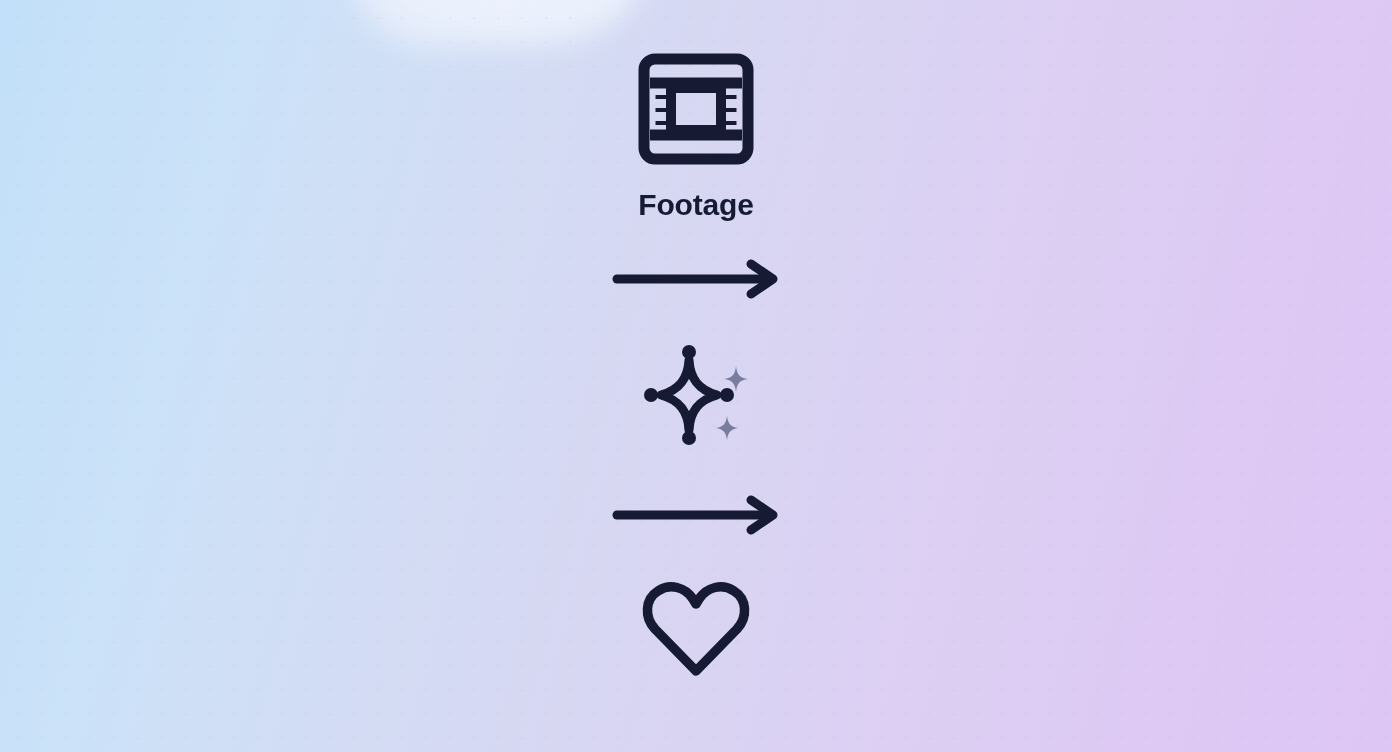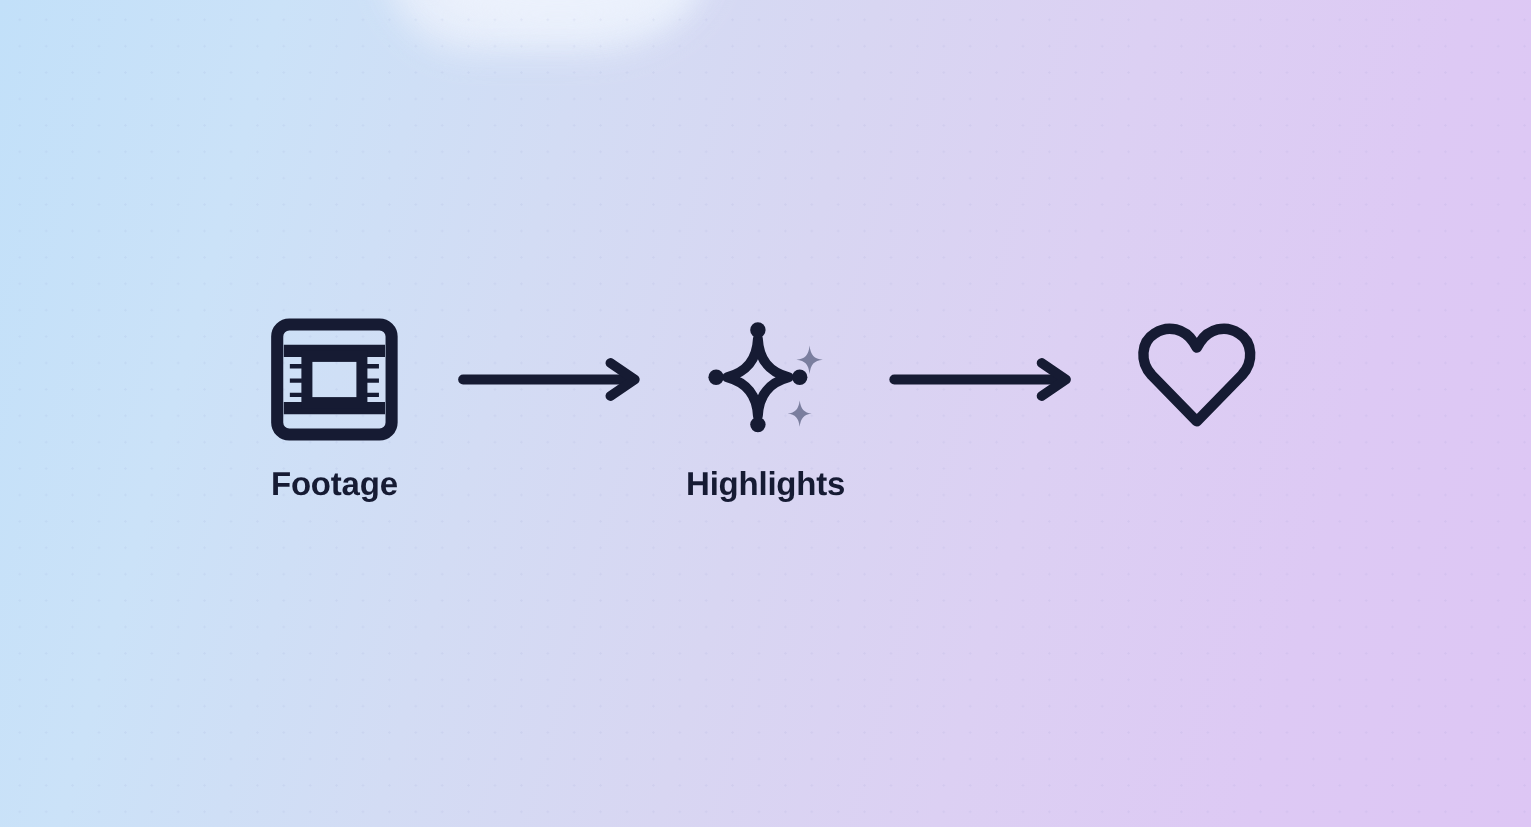--- a/index.html
+++ b/index.html
@@ -71,20 +71,21 @@
     align-items: center;
     justify-content: center;
     gap: 0;
   }
 
   .flow-inner {
     display: flex;
     align-items: flex-start;
     justify-content: flex-end;
     margin-top: -10px;
+    flex-direction: column;
   }
 
   .step {
     display: flex;
     flex-direction: column;
     align-items: center;
     width: 196px;
   }
 
   .step-icon {
@@ -155,21 +156,20 @@
         <svg width="118" height="112" viewBox="0 0 118 112" fill="none" xmlns="http://www.w3.org/2000/svg" aria-hidden="true">
           <path d="M52 19 C53 38 62 49 80 54 C62 59 53 70 52 89 C51 70 42 59 24 54 C42 49 51 38 52 19 Z" stroke="#161b33" stroke-width="9" fill="none" stroke-linejoin="round"></path>
           <circle cx="52" cy="11" r="7" fill="#161b33"></circle>
           <circle cx="52" cy="97" r="7" fill="#161b33"></circle>
           <circle cx="14" cy="54" r="7" fill="#161b33"></circle>
           <circle cx="90" cy="54" r="7" fill="#161b33"></circle>
           <path d="M99 25 C100 34 103 37 111 38 C103 39 100 42 99 51 C98 42 95 39 87 38 C95 37 98 34 99 25 Z" fill="#7a7e9e"></path>
           <path d="M90 75 C91 83 94 86 101 87 C94 88 91 91 90 99 C89 91 86 88 79 87 C86 86 89 83 90 75 Z" fill="#7a7e9e"></path>
         </svg>
       </div>
-      <div class="step-label">Highlights</div>
     </div>
 
     <div class="connector">
       <svg width="172" height="40" viewBox="0 0 172 40" fill="none" xmlns="http://www.w3.org/2000/svg" aria-hidden="true">
         <line x1="7" y1="20" x2="156" y2="20" stroke="#161b33" stroke-width="9" stroke-linecap="round"></line>
         <polyline points="141,5 163,20 141,35" stroke="#161b33" stroke-width="9" fill="none" stroke-linecap="round" stroke-linejoin="round"></polyline>
       </svg>
     </div>
 
     <div class="step">

